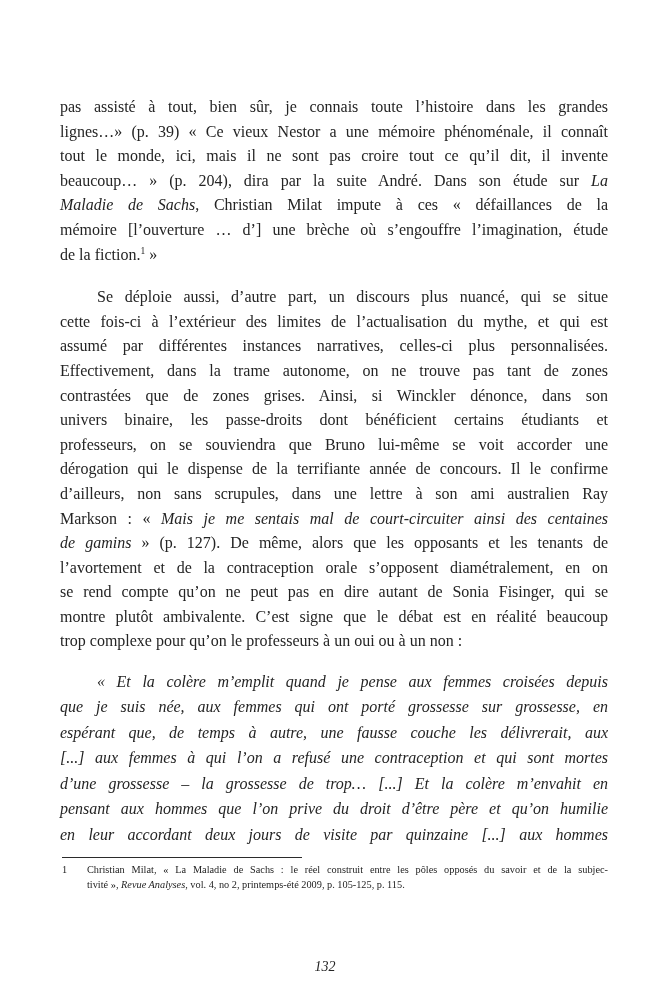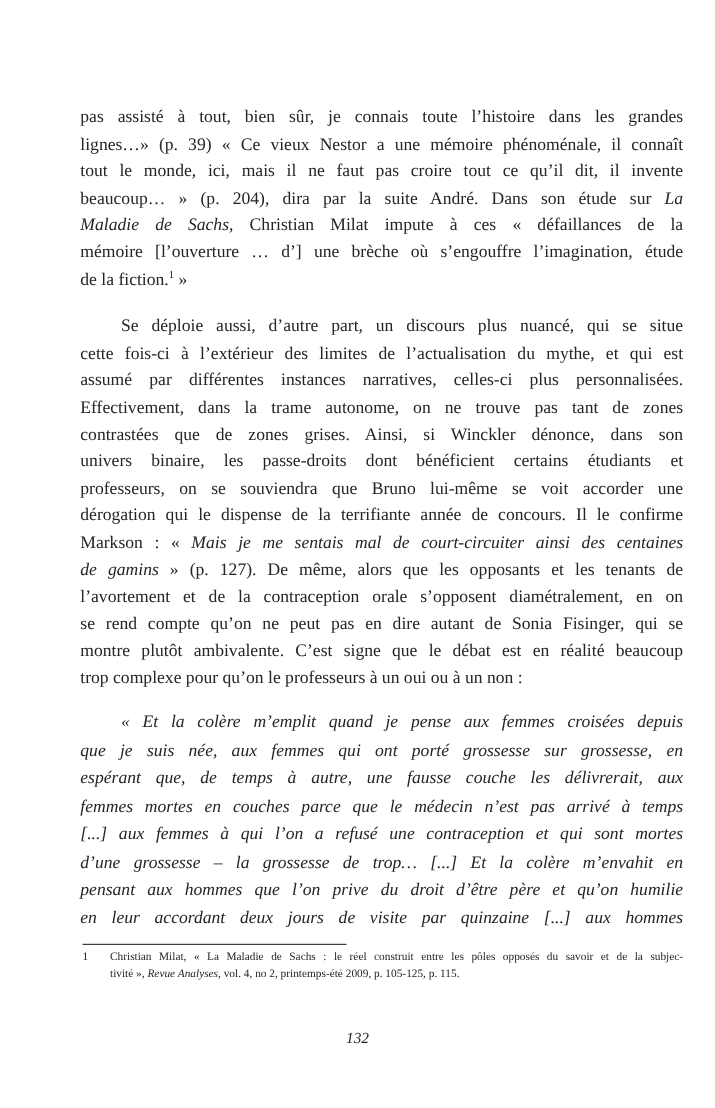--- a/index.html
+++ b/index.html
@@ -6,21 +6,21 @@
   .page{
     position:relative;
     width:650px;height:1007px;
     background:#ffffff;
     font-family:"Liberation Serif", serif;
     color:#242424;
     overflow:hidden;
   }
   .text-block{
     position:absolute;
-    left:60px;top:95px;width:548px;margin-left:13px;
+    left:60px;top:95px;width:548px;
   }
   .line{
     font-size:16px;
     line-height:24.6px;
     text-align:justify;
     text-align-last:justify;
   }
   .line.last{text-align-last:left;}
   .line.indent{text-indent:37px;}
   .para2{margin-top:18px;}
@@ -36,64 +36,64 @@
   .footnote{
     display:flex;
     font-size:10.3px;
     line-height:15px;
   }
   .fn-marker{width:27px;padding-left:2px;box-sizing:border-box;}
   .fn-text{width:521px;}
   .fn-line.fn-just{text-align:justify;text-align-last:justify;}
   .page-number{
     position:absolute;
-    top:937px;left:0;right:0;
+    top:959px;left:0;right:0;
     text-align:center;
     font-style:italic;
     font-size:14px;
   }
 </style>
 </head>
 <body>
 
 <div class="page">
   <div class="text-block">
 
     <div class="para">
       <div class="line"><span>pas assisté à tout, bien sûr, je connais toute l’histoire dans les grandes</span></div>
       <div class="line"><span>lignes…» (p. 39) « Ce vieux Nestor a une mémoire phénoménale, il connaît</span></div>
-      <div class="line"><span>tout le monde, ici, mais il ne faut pas croire tout ce qu’il dit, il invente</span></div>
+      <div class="line"><span>tout le monde, ici, mais il ne sont pas croire tout ce qu’il dit, il invente</span></div>
       <div class="line"><span>beaucoup… » (p. 204), dira par la suite André. Dans son étude sur </span><span class="italic">La</span></div>
       <div class="line"><span class="italic">Maladie de Sachs</span><span>, Christian Milat impute à ces « défaillances de la</span></div>
       <div class="line"><span>mémoire [l’ouverture … d’] une brèche où s’engouffre l’imagination, étude</span></div>
       <div class="line last"><span>de la fiction.</span><span class="sup">1</span><span> »</span></div>
     </div>
 
     <div class="para para2">
       <div class="line indent"><span>Se déploie aussi, d’autre part, un discours plus nuancé, qui se situe</span></div>
       <div class="line"><span>cette fois-ci à l’extérieur des limites de l’actualisation du mythe, et qui est</span></div>
       <div class="line"><span>assumé par différentes instances narratives, celles-ci plus personnalisées.</span></div>
       <div class="line"><span>Effectivement, dans la trame autonome, on ne trouve pas tant de zones</span></div>
       <div class="line"><span>contrastées que de zones grises. Ainsi, si Winckler dénonce, dans son</span></div>
       <div class="line"><span>univers binaire, les passe-droits dont bénéficient certains étudiants et</span></div>
       <div class="line"><span>professeurs, on se souviendra que Bruno lui-même se voit accorder une</span></div>
       <div class="line"><span>dérogation qui le dispense de la terrifiante année de concours. Il le confirme</span></div>
+      <div class="line"><span>d’ailleurs, non sans scrupules, dans une lettre à son ami australien Ray</span></div>
       <div class="line"><span>Markson : « </span><span class="italic">Mais je me sentais mal de court-circuiter ainsi des centaines</span></div>
       <div class="line"><span class="italic">de gamins</span><span> » (p. 127). De même, alors que les opposants et les tenants de</span></div>
       <div class="line"><span>l’avortement et de la contraception orale s’opposent diamétralement, en on</span></div>
       <div class="line"><span>se rend compte qu’on ne peut pas en dire autant de Sonia Fisinger, qui se</span></div>
       <div class="line"><span>montre plutôt ambivalente. C’est signe que le débat est en réalité beaucoup</span></div>
       <div class="line last"><span>trop complexe pour qu’on le professeurs à un oui ou à un non :</span></div>
     </div>
 
     <div class="quote">
       <div class="line indent"><span>« Et la colère m’emplit quand je pense aux femmes croisées depuis</span></div>
       <div class="line"><span>que je suis née, aux femmes qui ont porté grossesse sur grossesse, en</span></div>
       <div class="line"><span>espérant que, de temps à autre, une fausse couche les délivrerait, aux</span></div>
-      <div class="line"><span>femmes mortes en couches parce que le médecin n’est pas arrivé à temps</span></div>
       <div class="line"><span>[...] aux femmes à qui l’on a refusé une contraception et qui sont mortes</span></div>
       <div class="line"><span>d’une grossesse – la grossesse de trop… [...] Et la colère m’envahit en</span></div>
       <div class="line"><span>pensant aux hommes que l’on prive du droit d’être père et qu’on humilie</span></div>
       <div class="line"><span>en leur accordant deux jours de visite par quinzaine [...] aux hommes</span></div>
     </div>
 
     <div class="footnote-sep"></div>
 
     <div class="footnote">
       <div class="fn-marker">1</div>

